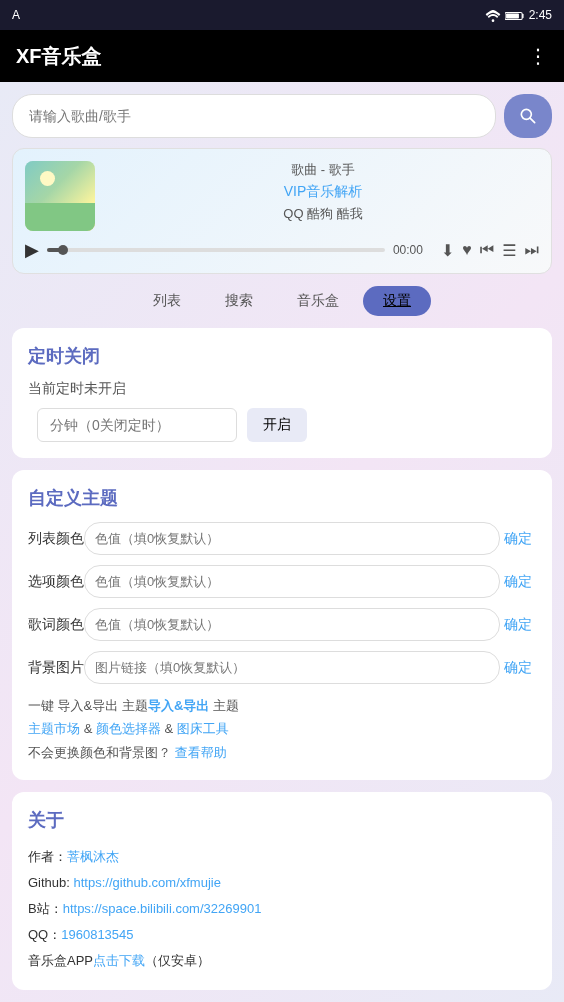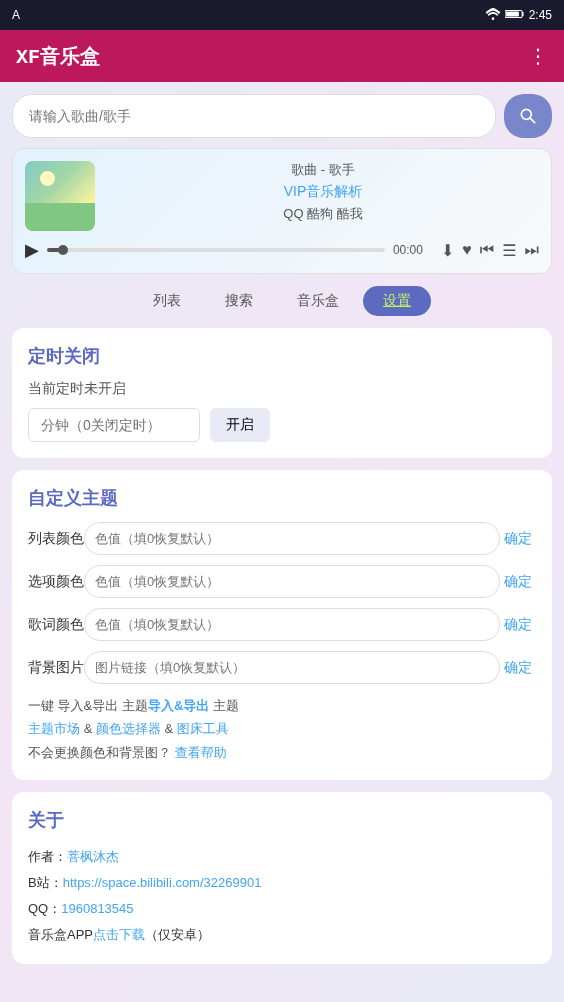--- a/index.html
+++ b/index.html
@@ -16,32 +16,31 @@
       background: #1a1a2e;
       color: white;
       display: flex;
       justify-content: space-between;
       align-items: center;
       padding: 4px 12px;
       height: 30px;
       font-size: 12px;
     }
     .status-left { display: flex; align-items: center; gap: 4px; }
-    .status-right { display: flex; align-items: flex-start; gap: 4px; }
+    .status-right { display: flex; align-items: flex-end; gap: 4px; }
 
     
     .app-header {
-      background: #be185d;
+      background: #000000;
       color: white;
       display: flex;
       justify-content: space-between;
       align-items: center;
       padding: 8px 16px;
       height: 52px;
-      font-family: Liberation Mono, monospace;
     }
     .app-title { font-size: 20px; font-weight: bold; }
     .menu-icon { font-size: 20px; cursor: pointer; }
 
     
     .main-content {
       background: linear-gradient(135deg, #e8eaf6 0%, #f3e5f5 50%, #e8eaf6 100%);
       min-height: calc(1002px - 82px);
       padding: 12px;
     }
@@ -195,21 +194,21 @@
       padding: 6px 20px;
       border-radius: 16px;
       font-size: 14px;
       cursor: pointer;
       color: #555;
       background: transparent;
       border: none;
     }
     .tab.active {
       background: #5c6bc0;
-      color: #bef264;
+      color: #000000;
       text-decoration: underline;
     }
 
     
     .section-card {
       background: white;
       border-radius: 12px;
       padding: 16px;
       margin-bottom: 12px;
     }
@@ -230,21 +229,22 @@
       display: flex;
       align-items: center;
       gap: 10px;
     }
     .timer-input {
       border: 1px solid #ddd;
       border-radius: 6px;
       padding: 8px 12px;
       font-size: 14px;
       color: #999;
-      width: 172px;
+      width: 200px;
+      margin-left: 9px;
     }
     .enable-btn {
       background: #e8eaf6;
       border: none;
       border-radius: 6px;
       padding: 8px 16px;
       color: #000000;
       font-size: 14px;
       cursor: pointer;
     }
@@ -430,20 +430,23 @@
     </div>
   </div>
 
   <div class="section-card">
     <div class="section-title">关于</div>
     <div class="about-section">
       <div>
         <span>作者：</span><span class="link-text">菩枫沐杰</span>
       </div>
       <div>
+        <span>Github: </span><span class="link-text">https://github.com/xfmujie</span>
+      </div>
+      <div>
         <span>B站：</span><span class="link-text">https://space.bilibili.com/32269901</span>
       </div>
       <div>
         <span>QQ：</span><span class="link-text">1960813545</span>
       </div>
       <div>
         <span>音乐盒APP</span><span class="link-text">点击下载</span><span>（仅安卓）</span>
       </div>
     </div>
   </div>

